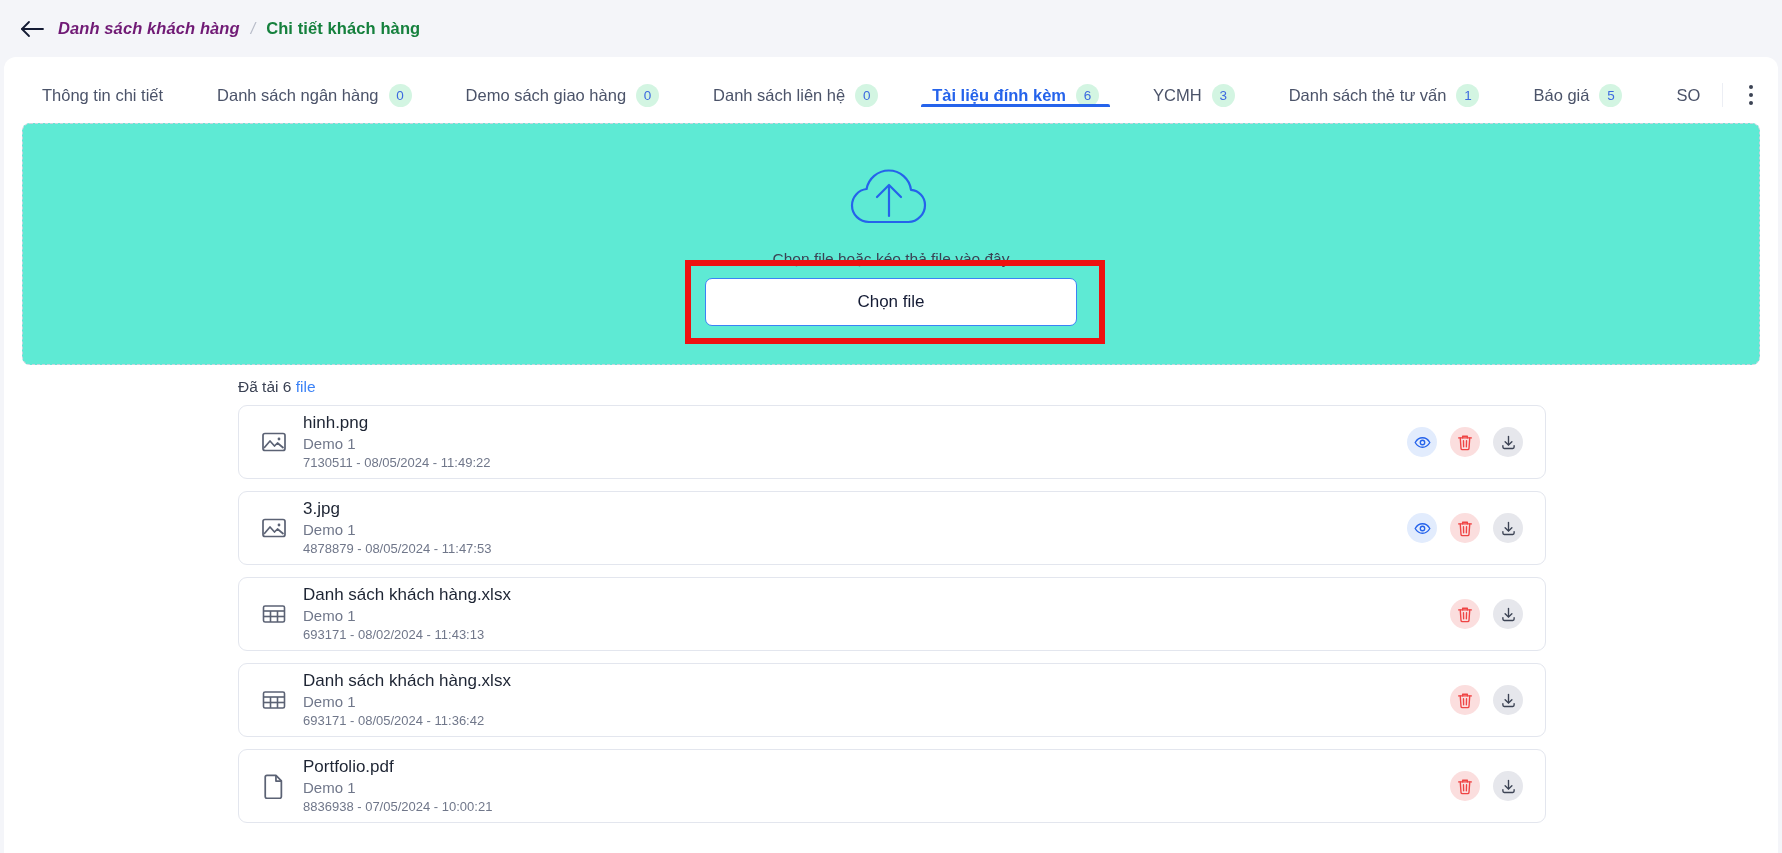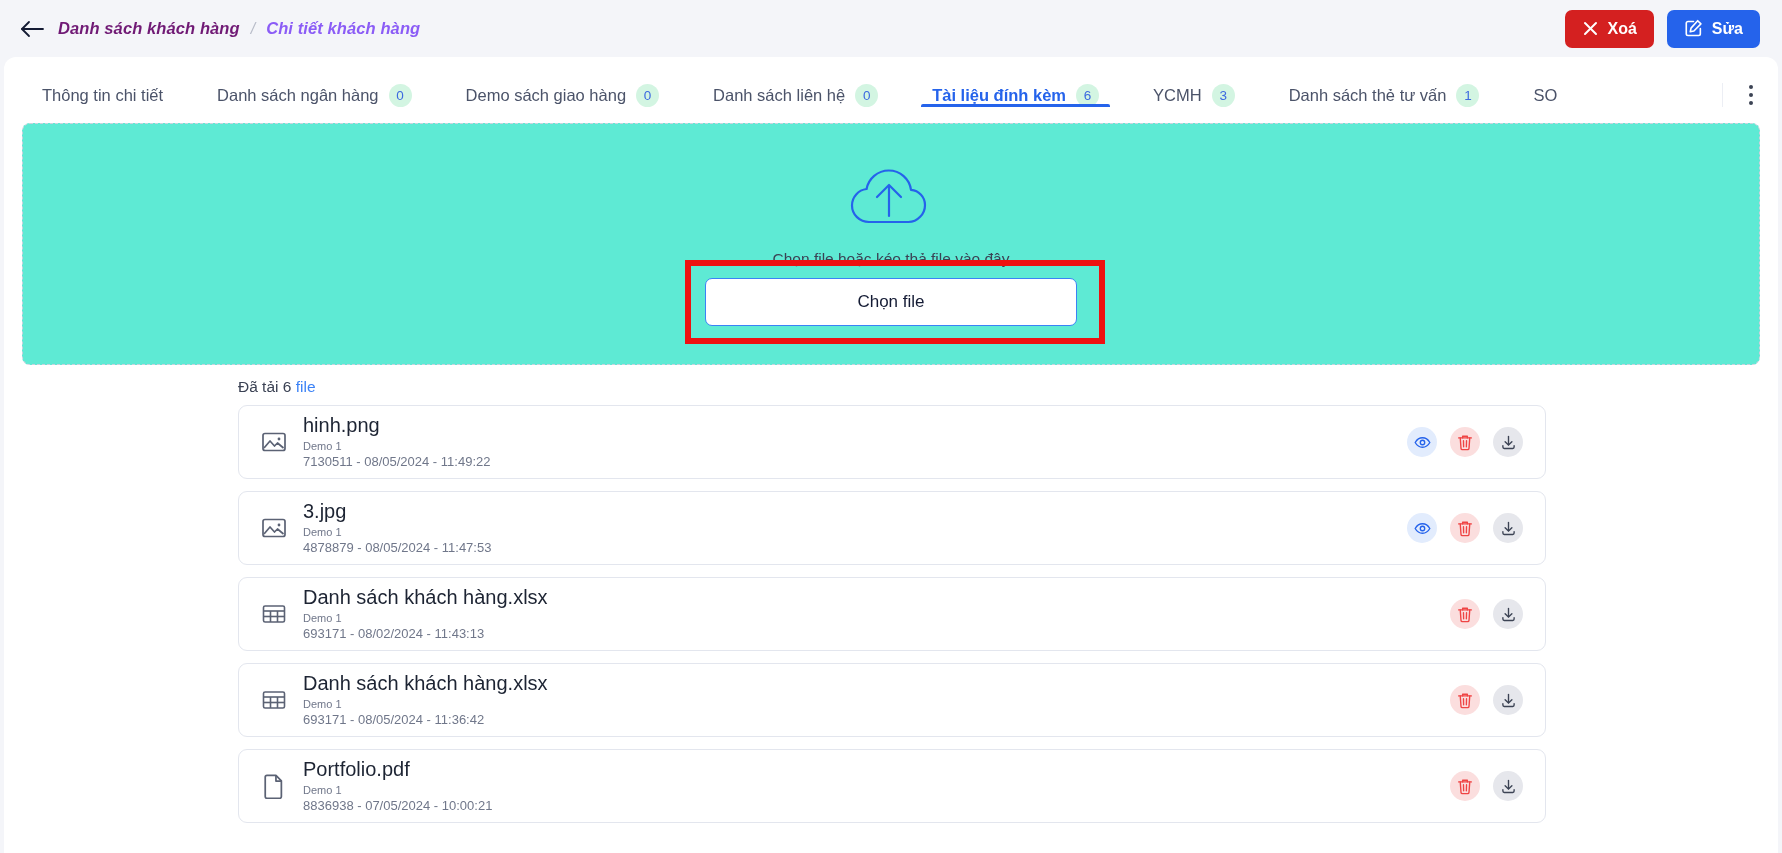--- a/index.html
+++ b/index.html
@@ -37,22 +37,21 @@
   }
   .crumb-link {
     color: #701a75;
     font-style: italic;
     font-weight: 600;
     cursor: pointer;
     letter-spacing: .1px;
   }
   .crumb-sep { color: #b8bcc9; font-style: italic; font-size: 16px; }
   .crumb-current {
-    color: #8b5cf6;
-    font-style: italic;
+    color: #15803d;
     font-weight: 700;
     letter-spacing: .1px;
   }
   .topbar-actions {
     margin-left: auto;
     display: flex;
     gap: 13px;
     align-items: center;
   }
   .btn {
@@ -216,22 +215,22 @@
     background: #fff;
   }
   .file-icon {
     width: 30px; height: 30px;
     flex: 0 0 auto;
     display: flex; align-items: center; justify-content: center;
     margin-right: 14px;
     color: #5b6274;
   }
   .file-meta { display: flex; flex-direction: column; gap: 1px; min-width:0; }
-  .file-name { font-size: 20px; color: #1d2433; line-height: 1.25; }
-  .file-sub  { font-size: 11px; color: #70778a; line-height: 1.3; }
+  .file-name { font-size: 17px; color: #1d2433; line-height: 1.25; }
+  .file-sub  { font-size: 15px; color: #70778a; line-height: 1.3; }
   .file-sub2 { font-size: 13px;   color: #70778a; line-height: 1.3; }
   .file-actions {
     margin-left: auto;
     display: flex;
     gap: 13px;
     align-items: center;
   }
   .act {
     width: 30px; height: 30px;
     border-radius: 50%;
@@ -253,40 +252,20 @@
         <line x1="24" y1="10" x2="3" y2="10"></line>
         <polyline points="10,3 3,10 10,17"></polyline>
       </svg>
     </span>
   </div>
   <div class="breadcrumb">
     <span class="crumb-link">Danh sách khách hàng</span>
     <span class="crumb-sep">/</span>
     <span class="crumb-current">Chi tiết khách hàng</span>
   </div>
-  <div class="topbar-actions">
-    <button class="btn btn-delete">
-      <span>
-        <svg width="17" height="17" viewBox="0 0 17 17" fill="none" stroke="#fff" stroke-width="2" stroke-linecap="round">
-          <line x1="3" y1="3" x2="14" y2="14"></line>
-            <line x1="14" y1="3" x2="3" y2="14"></line>
-        </svg>
-      </span>
-      <span>Xoá</span>
-    </button>
-    <button class="btn btn-edit">
-      <span>
-        <svg width="19" height="19" viewBox="0 0 20 20" fill="none" stroke="#fff" stroke-width="1.7" stroke-linecap="round" stroke-linejoin="round">
-          <path d="M10 2.6H4.2A1.8 1.8 0 0 0 2.4 4.4v11.2A1.8 1.8 0 0 0 4.2 17.4h11.2a1.8 1.8 0 0 0 1.8-1.8V10"></path>
-          <path d="M14.4 1.8l3.4 3.4L10.4 12.6 6.6 13.4l.8-3.8z"></path>
-        </svg>
-      </span>
-      <span>Sửa</span>
-    </button>
-  </div>
 </div>
 
 <div class="tabs-wrap">
   <div class="tabs">
     <div class="tab">
       <span>Thông tin chi tiết</span>
     </div>
     <div class="tab">
       <span>Danh sách ngân hàng</span>
       <span class="badge">0</span>
@@ -303,20 +282,24 @@
       <span>Tài liệu đính kèm</span>
       <span class="badge">6</span>
     </div>
     <div class="tab">
       <span>YCMH</span>
       <span class="badge">3</span>
     </div>
     <div class="tab">
       <span>Danh sách thẻ tư vấn</span>
       <span class="badge">1</span>
+    </div>
+    <div class="tab">
+      <span>Báo giá</span>
+      <span class="badge">5</span>
     </div>
     <div class="tab">
       <span>SO</span>
     </div>
   </div>
   <div class="tabs-more">
     <span style="display:flex;flex-direction:column;align-items:center;">
       <span class="kebab-dot"></span>
         <span class="kebab-dot"></span>
         <span class="kebab-dot"></span>

